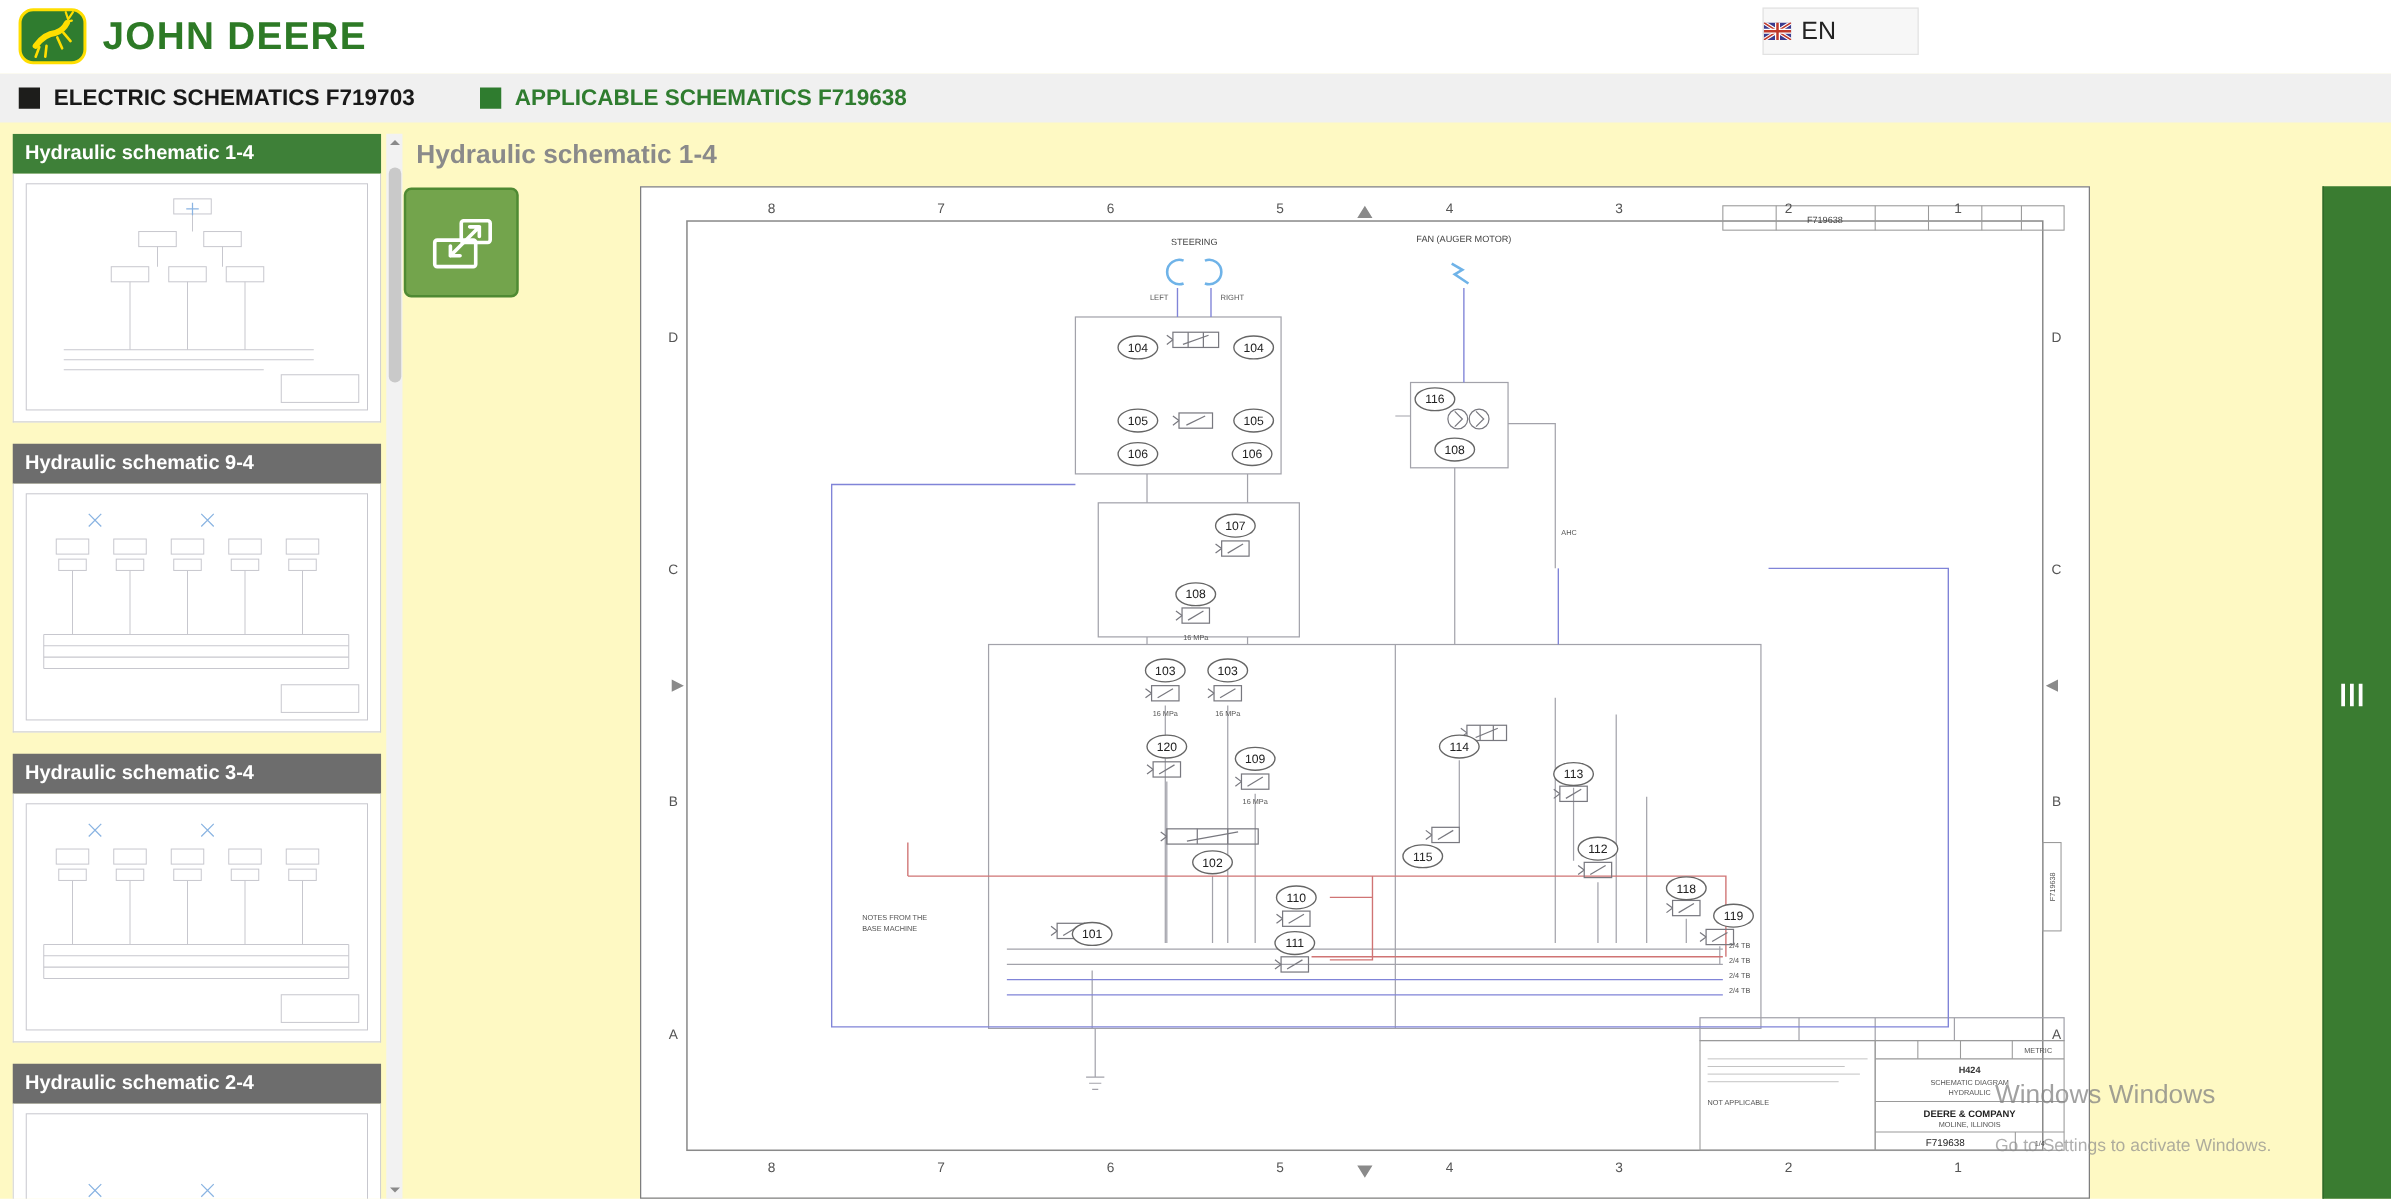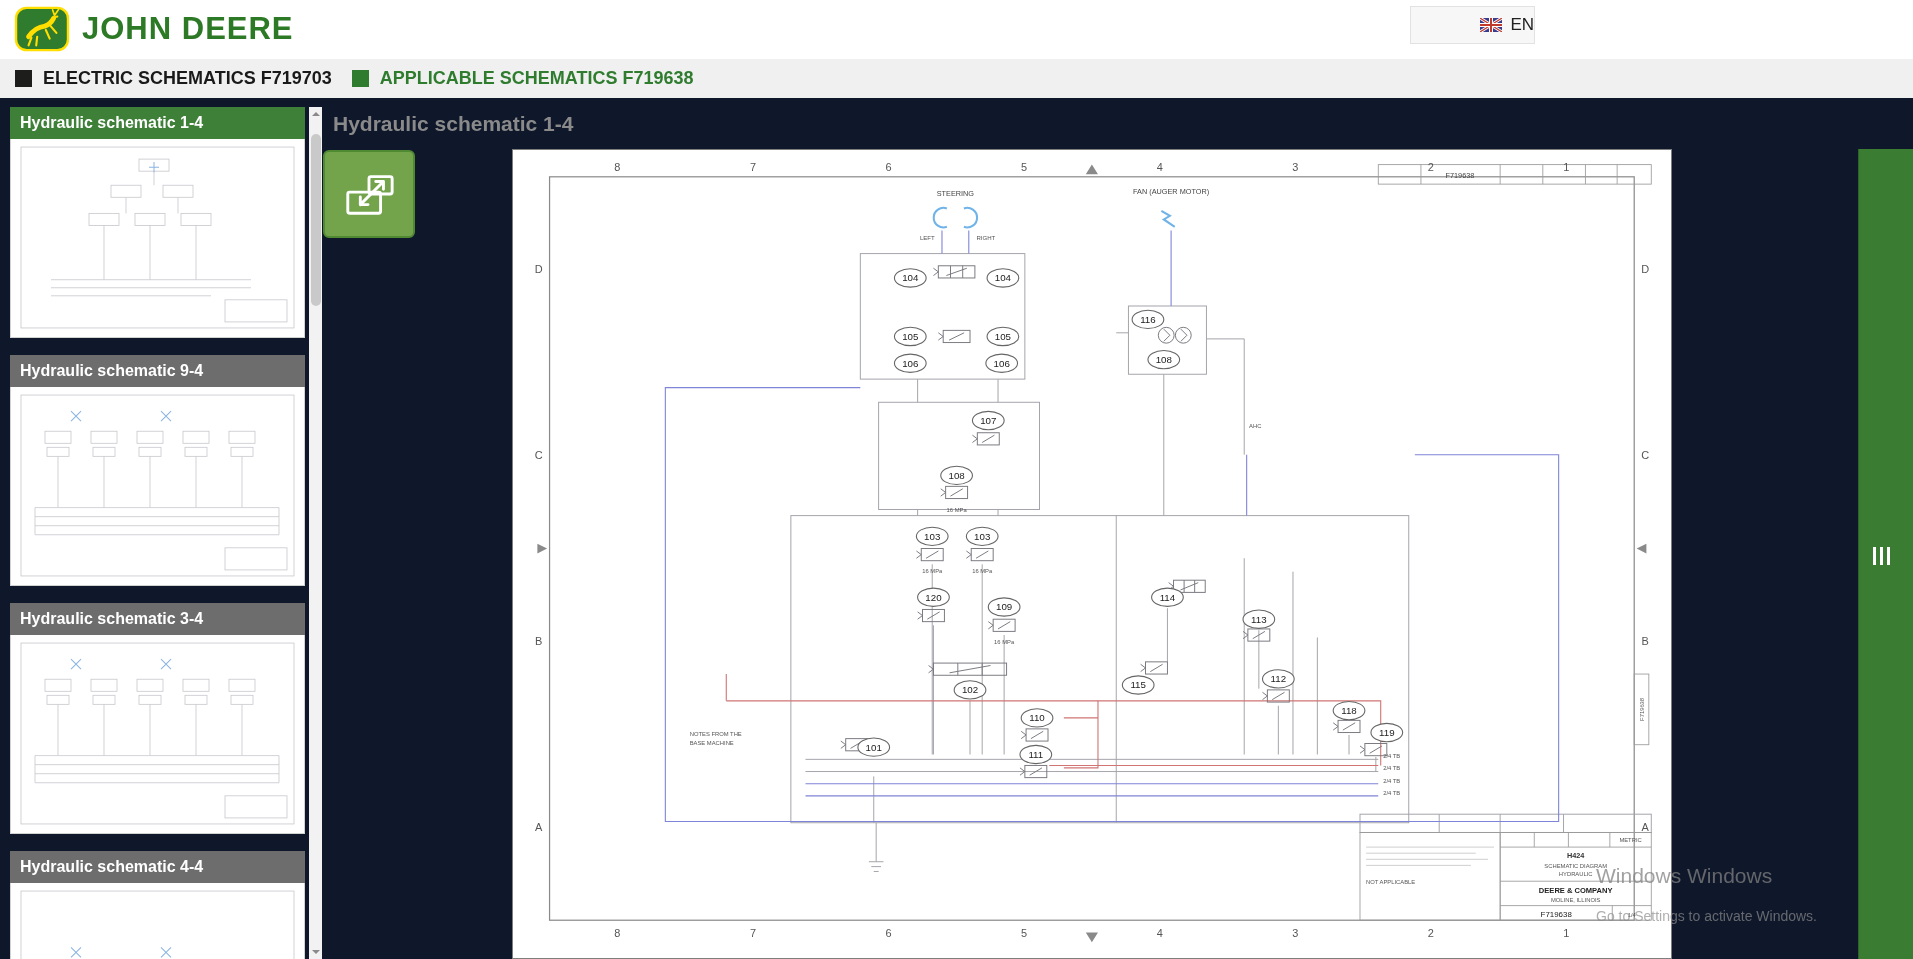--- a/index.html
+++ b/index.html
@@ -1,31 +1,31 @@
 <!DOCTYPE html>
 <html><head>
 <meta charset="utf-8">
 <style>
   *{margin:0;padding:0;box-sizing:border-box}
   html,body{width:1913px;height:959px}
   body{font-family:"Liberation Sans",sans-serif;background:#fff;overflow:hidden;position:relative}
-  .page{position:absolute;inset:0;background:#0f172a}
+  .page{position:absolute;inset:0;background:#fef9c3}
 
   
   .header{position:absolute;left:0;top:0;width:100%;height:59px;background:#fff}
   .logo{position:absolute;left:14px;top:4px;display:flex;align-items:center;gap:12px;cursor:pointer}
   .brand{color:#2d7a26;font-weight:bold;font-size:31px;letter-spacing:1px}
-  .lang{position:absolute;left:1410px;top:6px;width:125px;height:38px;background:#f7f7f7;border:1px solid #e2e2e2;display:flex;align-items:center;justify-content:flex-end;gap:8px;font-size:17px;color:#222;cursor:pointer}
+  .lang{position:absolute;left:1410px;top:6px;width:125px;height:38px;background:#f7f7f7;border:1px solid #e2e2e2;display:flex;align-items:center;justify-content:flex-start;gap:8px;font-size:20px;color:#222;cursor:pointer}
   .search-wrap{position:absolute;left:1580px;top:9px;display:flex;align-items:center}
   .search-input{width:283px;height:35px;border:1px solid #a9a9a9;padding:0 10px;font-size:16px;color:#333;font-family:"Liberation Sans",sans-serif}
   .search-input::placeholder{color:#999}
   .search-btn{width:36px;height:35px;margin-left:6px;background:#ececec;border:1px solid #8d8d8d;display:flex;align-items:center;justify-content:center;cursor:pointer}
 
   
-  .tabbar{position:absolute;left:0;top:59px;width:100%;height:39px;background:#f0f0f0;display:flex;align-items:center;gap:20px;padding-left:15px}
+  .tabbar{position:absolute;left:0;top:59px;width:100%;height:39px;background:#f0f0f0;display:flex;align-items:center;gap:52px;padding-left:15px}
   .tab{display:flex;align-items:center;gap:11px;font-weight:bold;font-size:18px;cursor:pointer;color:#191919}
   .tab.active{color:#2f7c2f}
   .sw{width:17px;height:17px;display:inline-block}
   .sw.black{background:#1d1d1b}
   .sw.green{background:#2f7c2f}
 
   
   .sidebar{position:absolute;left:10px;top:107px;width:295px;height:852px;overflow:hidden}
   .sb-item{margin-bottom:17px}
   .sb-head{height:32px;line-height:32px;background:#6d6d6d;color:#fff;font-weight:bold;font-size:16px;padding-left:10px;cursor:pointer;white-space:nowrap;overflow:hidden}
@@ -206,21 +206,21 @@
               <line x1="24" y1="120" x2="268" y2="120" stroke="#c7c7ce" stroke-width="0.8"></line>
               <line x1="24" y1="129" x2="268" y2="129" stroke="#c7c7ce" stroke-width="0.8"></line>
               <line x1="24" y1="138" x2="268" y2="138" stroke="#c7c7ce" stroke-width="0.8"></line>
               <line x1="24" y1="147" x2="268" y2="147" stroke="#c7c7ce" stroke-width="0.8"></line>
               <line x1="24" y1="120" x2="24" y2="147" stroke="#c7c7ce" stroke-width="0.8"></line>
               <line x1="268" y1="120" x2="268" y2="147" stroke="#c7c7ce" stroke-width="0.8"></line>
             </svg>
           </div>
         </div>
         <div class="sb-item">
-          <div class="sb-head">Hydraulic schematic 4-4</div>
+          <div class="sb-head">Hydraulic schematic 2-4</div>
           <div class="sb-thumb">
             <svg viewBox="0 0 293 197" preserveAspectRatio="none" style="width:100%;height:100%;display:block">
               <rect x="10" y="8" width="273" height="180" fill="none" stroke="#c7c7ce" stroke-width="0.8"></rect>
               <rect x="214" y="160" width="62" height="22" fill="none" stroke="#c7c7ce" stroke-width="0.8"></rect>
               <path d="M60 64 l10 10 m0 -10 l-10 10" stroke="#8ab4e2" fill="none"></path>
               <path d="M150 64 l10 10 m0 -10 l-10 10" stroke="#8ab4e2" fill="none"></path>
               <rect x="34" y="84" width="26" height="12" fill="none" stroke="#c7c7ce" stroke-width="0.8"></rect>
               <rect x="36" y="100" width="22" height="9" fill="none" stroke="#c7c7ce" stroke-width="0.8"></rect>
               <line x1="47" y1="109" x2="47" y2="160" stroke="#c7c7ce" stroke-width="0.8"></line>
               <rect x="80" y="84" width="26" height="12" fill="none" stroke="#c7c7ce" stroke-width="0.8"></rect>

